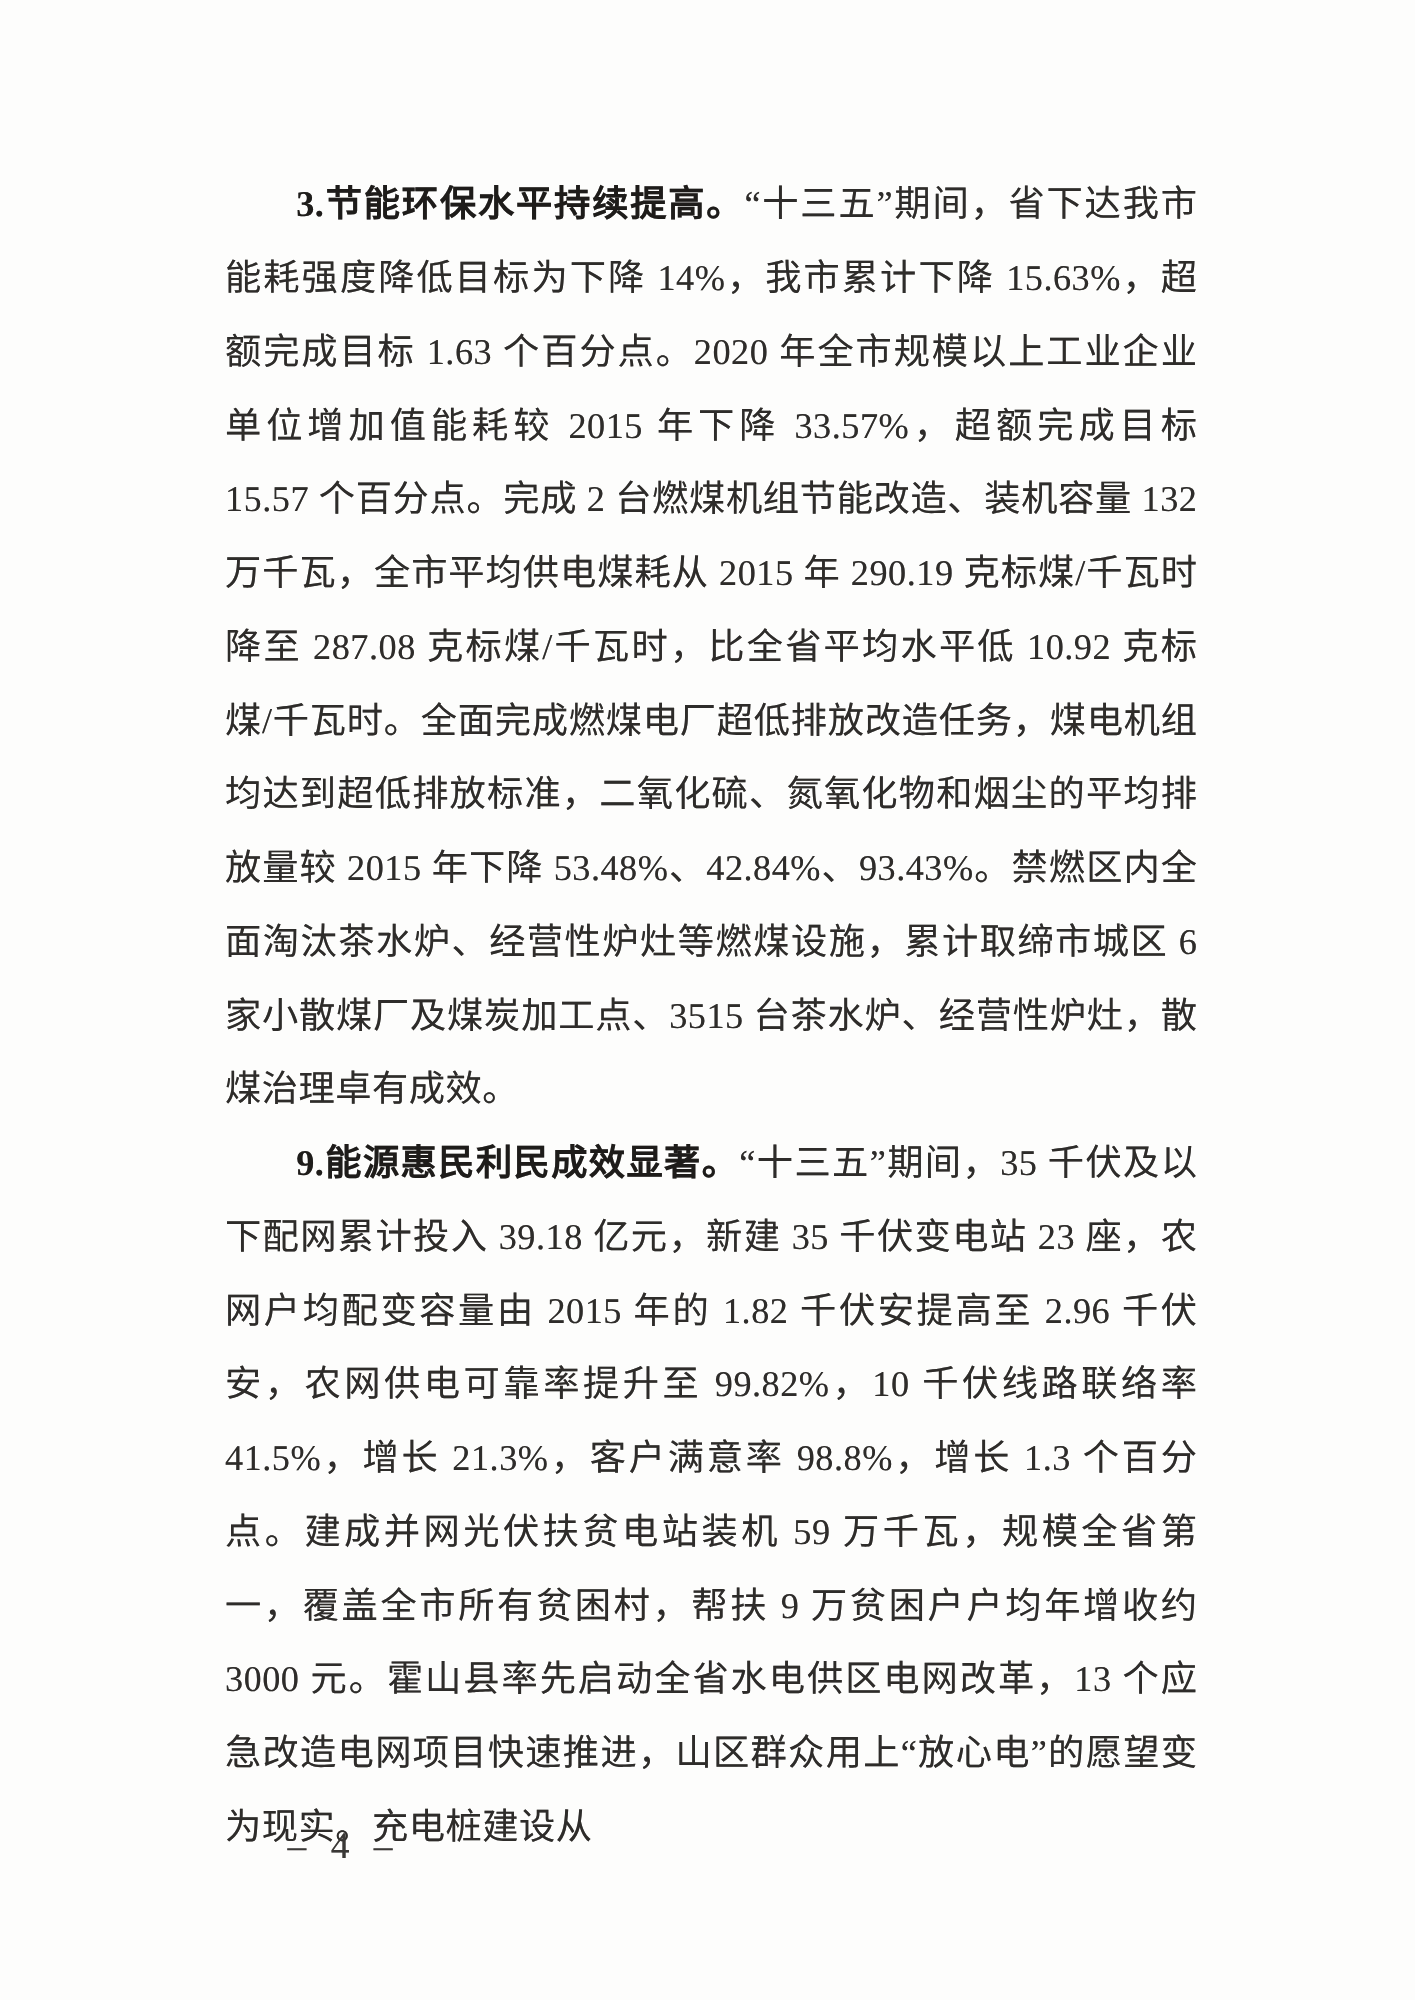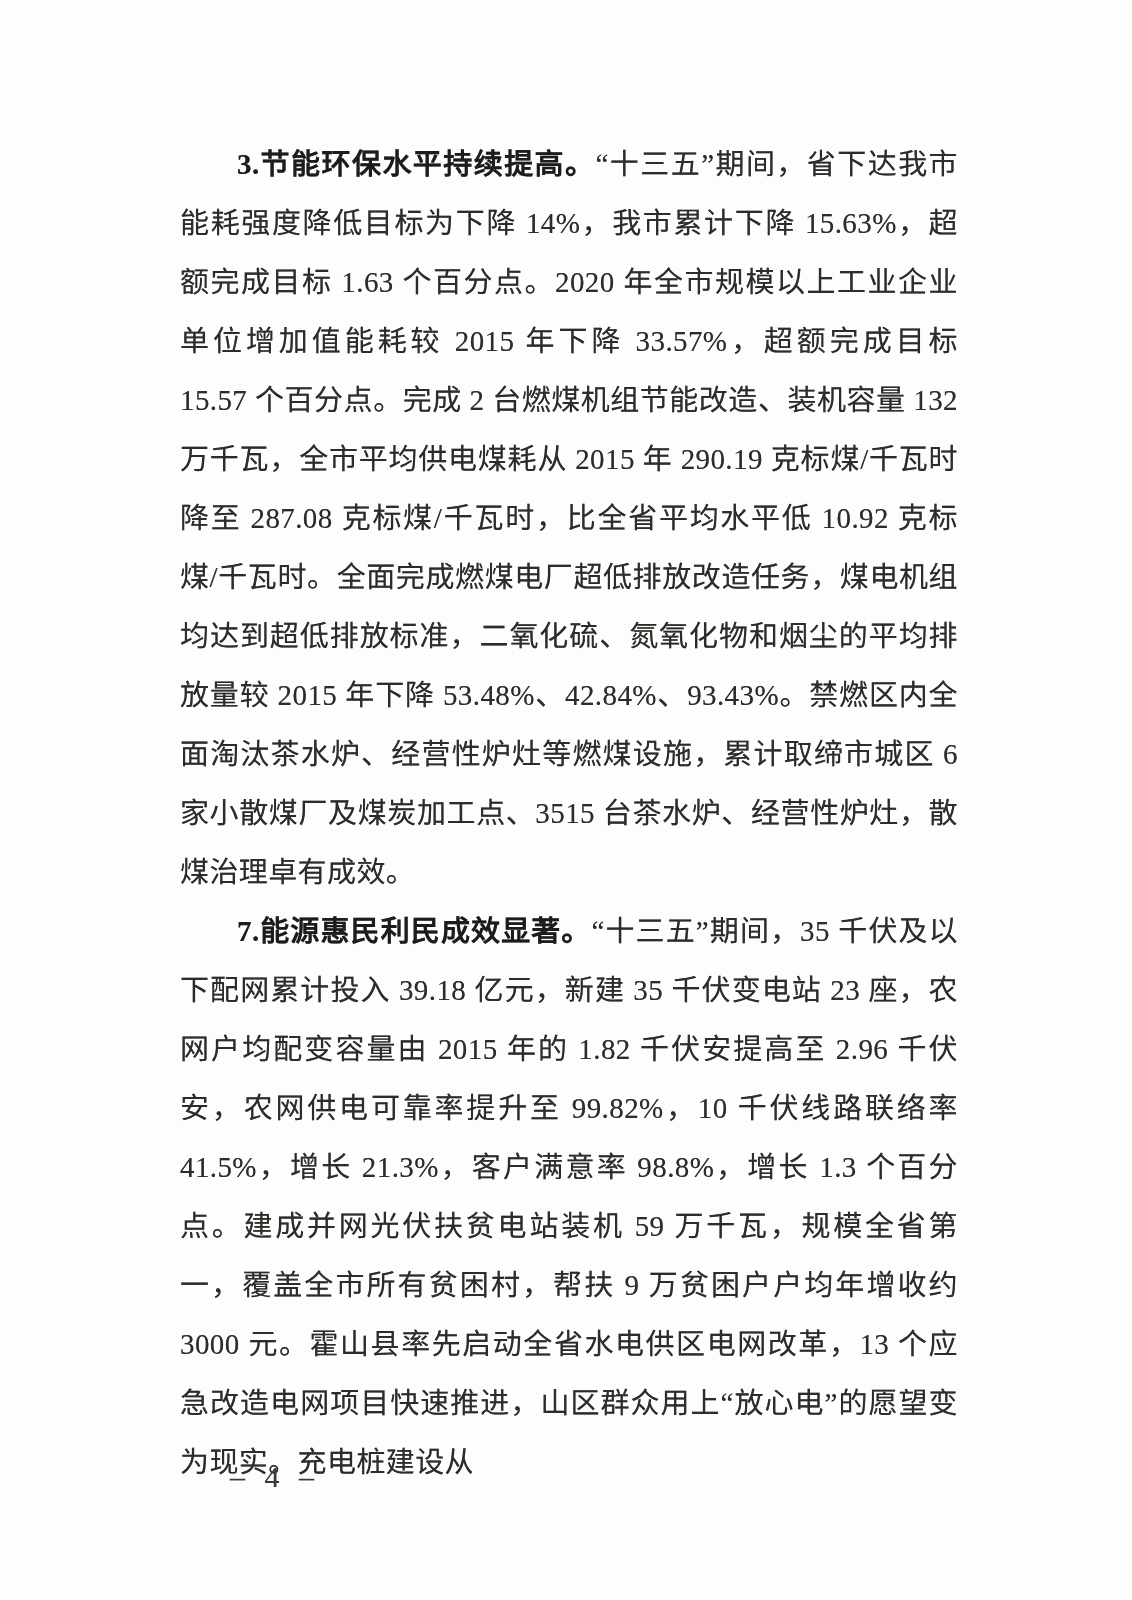--- a/index.html
+++ b/index.html
@@ -51,17 +51,17 @@
     color: #3a3836;
     text-shadow: 0 0 0.4px rgba(40, 38, 36, 0.5);
   }
 </style>
 </head>
 <body>
 
 <div class="page">
   <div class="content">
     <p class="para"><span class="para-heading">3.节能环保水平持续提高。</span><span>“十三五”期间，省下达我市能耗强度降低目标为下降 14%，我市累计下降 15.63%，超额完成目标 1.63 个百分点。2020 年全市规模以上工业企业单位增加值能耗较 2015 年下降 33.57%，超额完成目标 15.57 个百分点。完成 2 台燃煤机组节能改造、装机容量 132 万千瓦，全市平均供电煤耗从 2015 年 290.19 克标煤/千瓦时降至 287.08 克标煤/千瓦时，比全省平均水平低 10.92 克标煤/千瓦时。全面完成燃煤电厂超低排放改造任务，煤电机组均达到超低排放标准，二氧化硫、氮氧化物和烟尘的平均排放量较 2015 年下降 53.48%、42.84%、93.43%。禁燃区内全面淘汰茶水炉、经营性炉灶等燃煤设施，累计取缔市城区 6 家小散煤厂及煤炭加工点、3515 台茶水炉、经营性炉灶，散煤治理卓有成效。</span></p>
-    <p class="para"><span class="para-heading">7.能源惠民利民成效显著。</span><span>“十三五”期间，35 千伏及以下配网累计投入 39.18 亿元，新建 35 千伏变电站 23 座，农网户均配变容量由 2015 年的 1.82 千伏安提高至 2.96 千伏安，农网供电可靠率提升至 99.82%，10 千伏线路联络率 41.5%，增长 21.3%，客户满意率 98.8%，增长 1.3 个百分点。建成并网光伏扶贫电站装机 59 万千瓦，规模全省第一，覆盖全市所有贫困村，帮扶 9 万贫困户户均年增收约 3000 元。霍山县率先启动全省水电供区电网改革，13 个应急改造电网项目快速推进，山区群众用上“放心电”的愿望变为现实。充电桩建设从</span></p>
+    <p class="para"><span class="para-heading">9.能源惠民利民成效显著。</span><span>“十三五”期间，35 千伏及以下配网累计投入 39.18 亿元，新建 35 千伏变电站 23 座，农网户均配变容量由 2015 年的 1.82 千伏安提高至 2.96 千伏安，农网供电可靠率提升至 99.82%，10 千伏线路联络率 41.5%，增长 21.3%，客户满意率 98.8%，增长 1.3 个百分点。建成并网光伏扶贫电站装机 59 万千瓦，规模全省第一，覆盖全市所有贫困村，帮扶 9 万贫困户户均年增收约 3000 元。霍山县率先启动全省水电供区电网改革，13 个应急改造电网项目快速推进，山区群众用上“放心电”的愿望变为现实。充电桩建设从</span></p>
   </div>
 
   <div class="footer-page-number">– 4 –</div>
 </div>
 
 </body></html>

